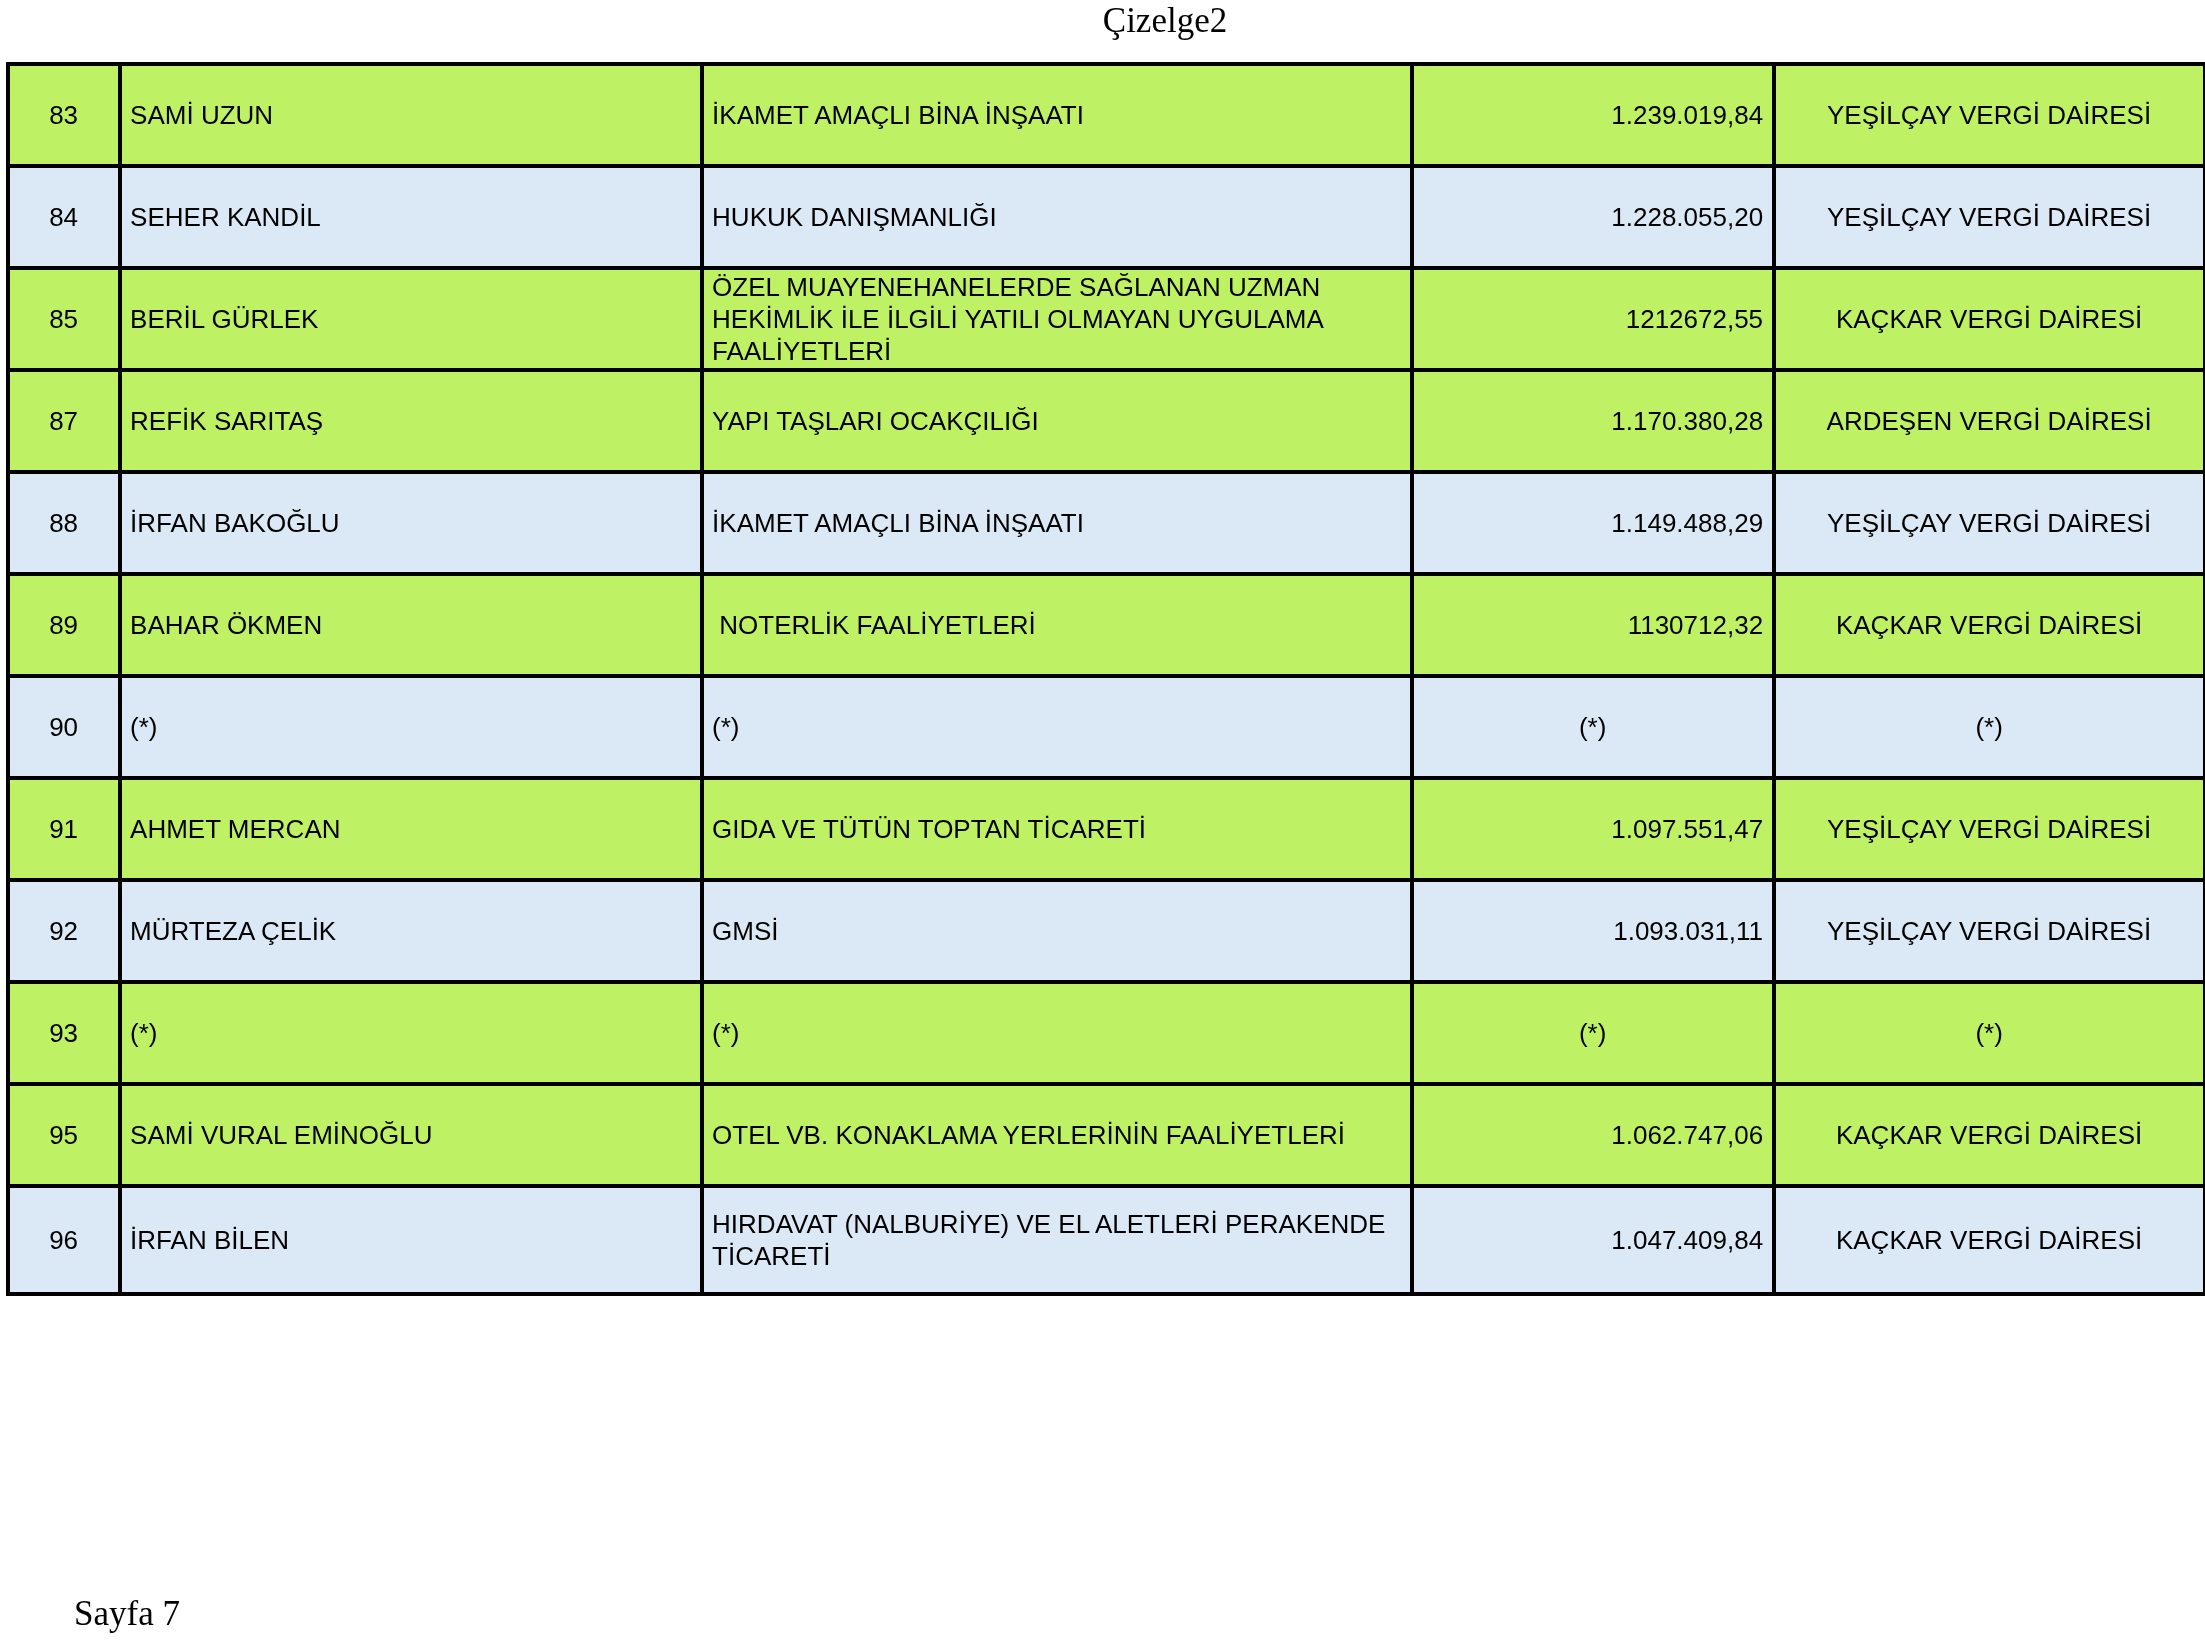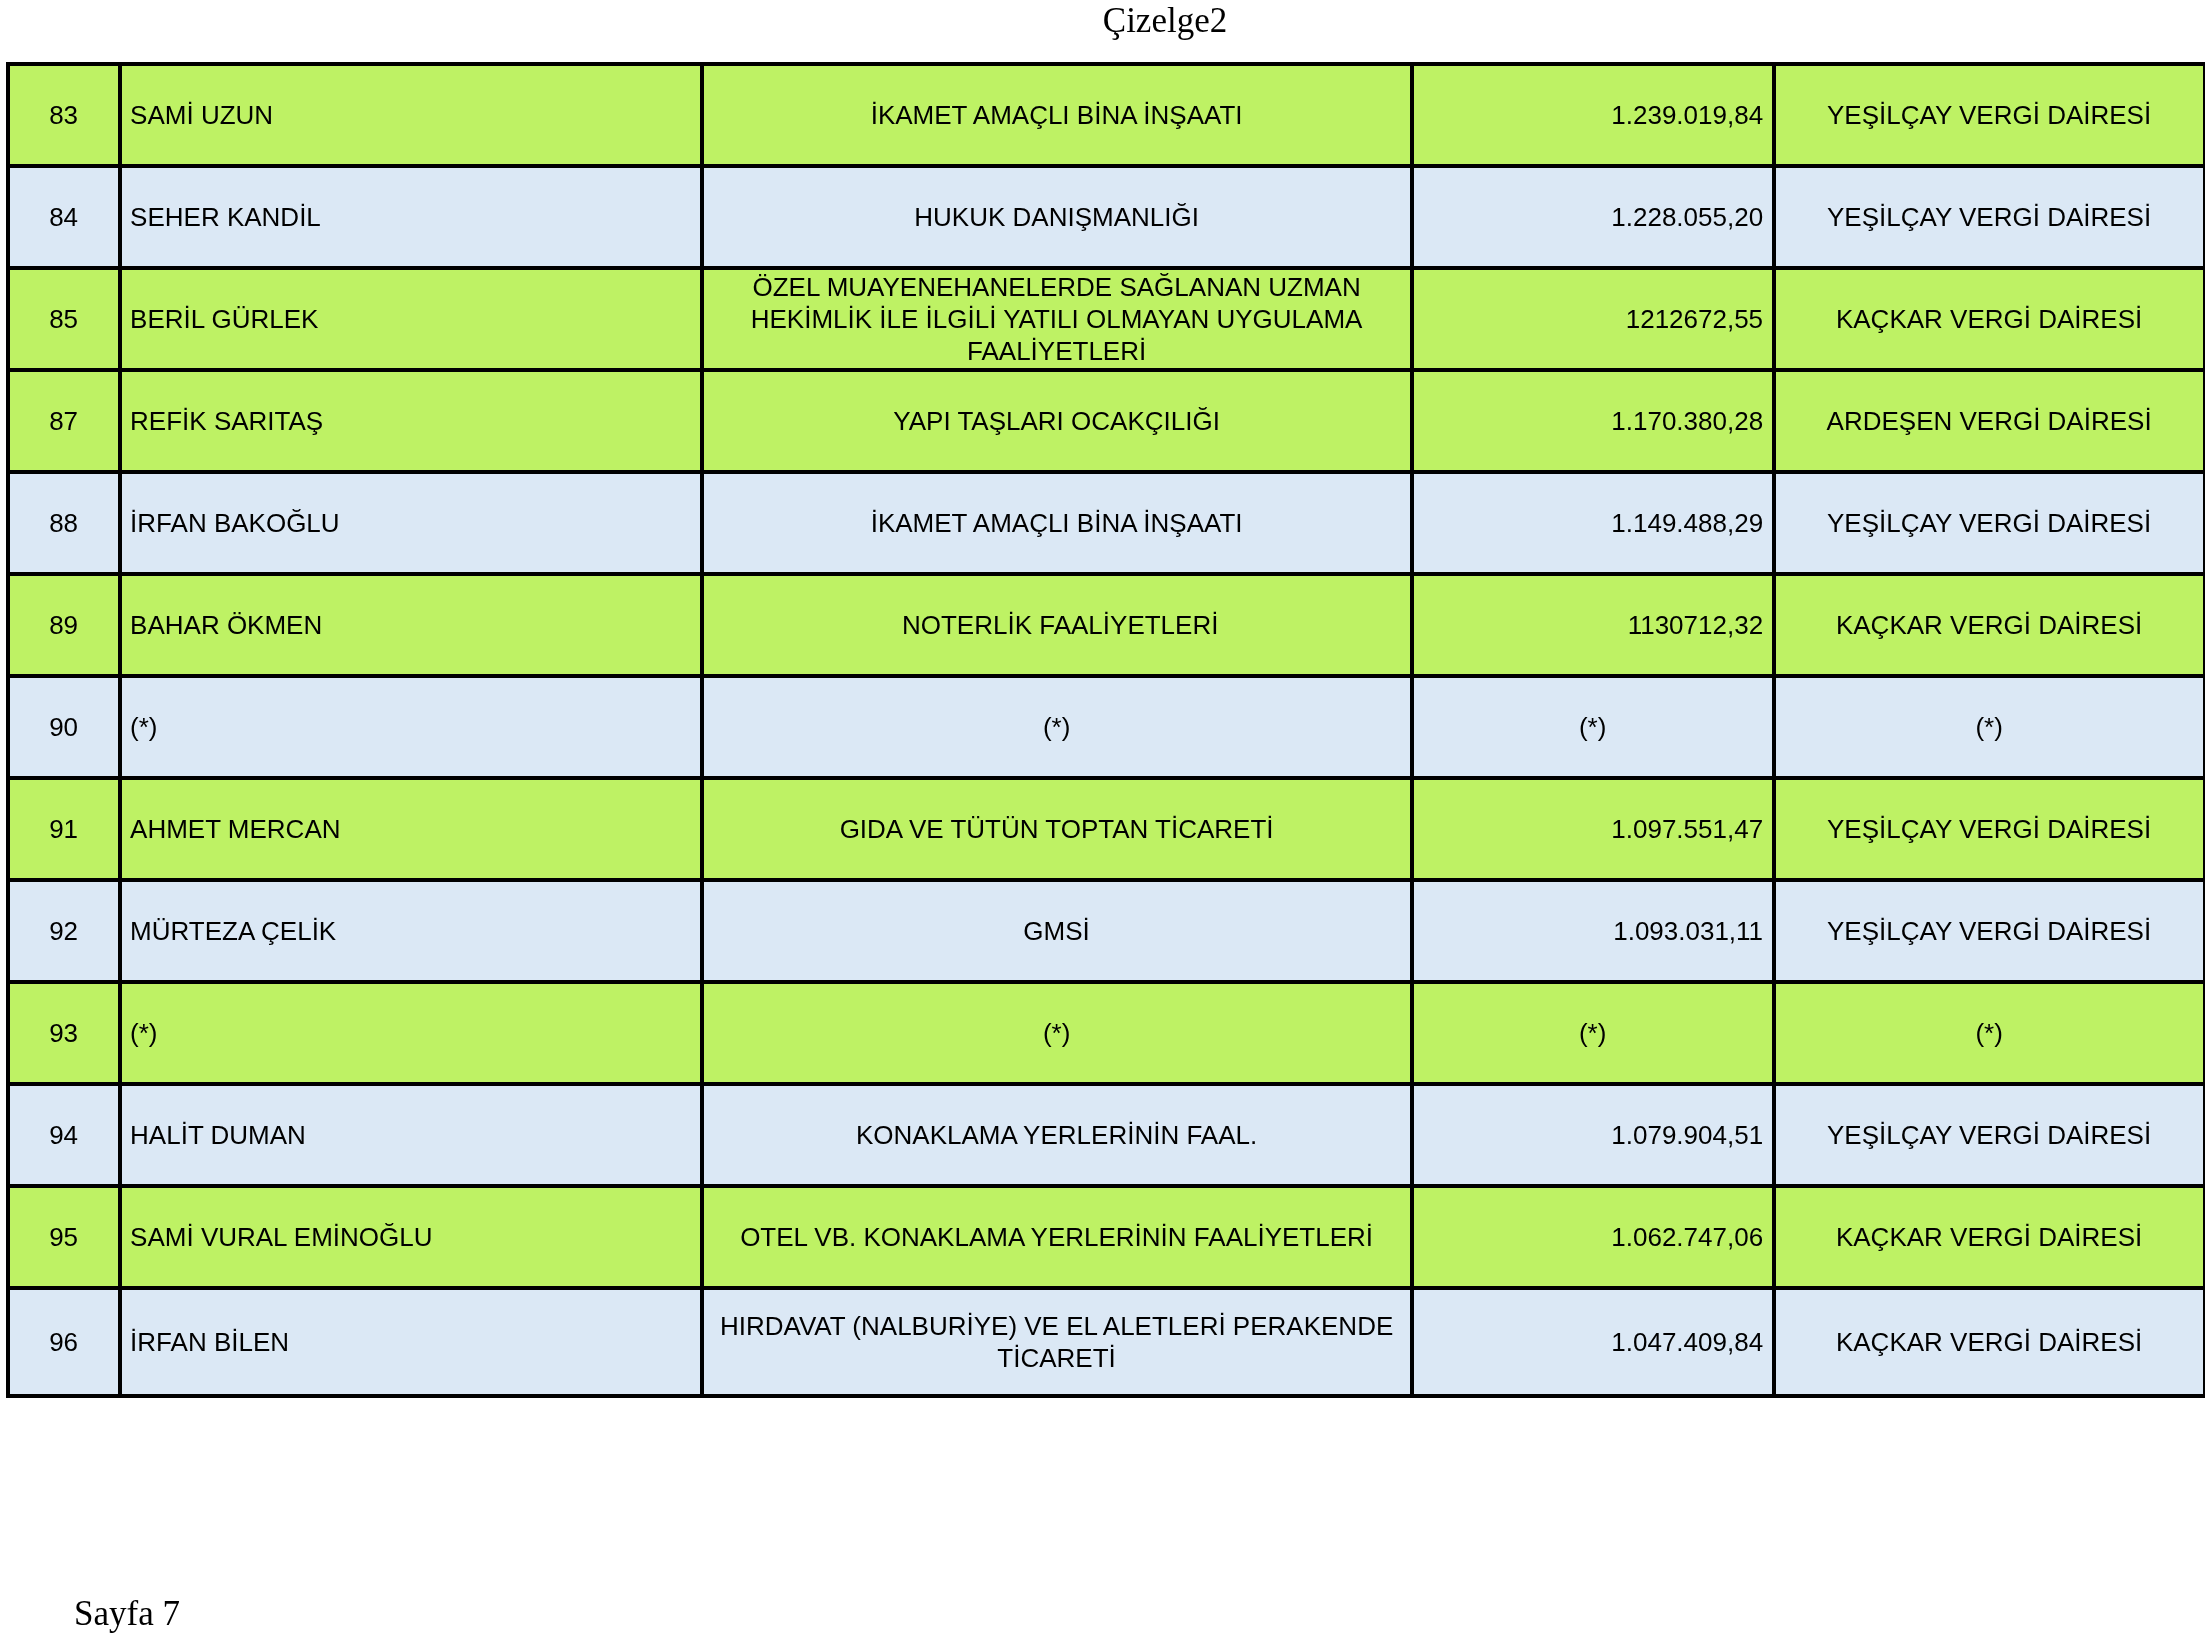--- a/index.html
+++ b/index.html
@@ -39,21 +39,21 @@
   table.main td {
     border: 4.2px solid #000000;
     font-size: 26px;
     line-height: 32px;
     vertical-align: middle;
     overflow: hidden;
     padding: 0 8.5px;
   }
   td.num { text-align: center; padding: 0 2.8px; }
   td.name { text-align: left; padding-left: 8.5px; }
-  td.activity { text-align: center; white-space: pre-wrap; padding-left: 7px; padding-right: 11.3px; }
+  td.activity { text-align: left; white-space: pre-wrap; padding-left: 7px; padding-right: 11.3px; }
   td.amount { text-align: right; padding-right: 7px; }
   td.amount.star { text-align: center; }
   td.office { text-align: center; padding: 0 5.6px; }
   tr.gray td { background: #bef264; }
   tr.blue td { background: #dbe8f5; }
   .page-number {
     position: absolute;
     top: 1593px;
     left: 0;
     width: 100%;
@@ -142,27 +142,20 @@
         <td class="amount">1.093.031,11</td>
         <td class="office">YEŞİLÇAY VERGİ DAİRESİ</td>
       </tr>
       <tr class="gray">
         <td class="num">93</td>
         <td class="name">(*)</td>
         <td class="activity">(*)</td>
         <td class="amount star">(*)</td>
         <td class="office">(*)</td>
       </tr>
-      <tr class="blue">
-        <td class="num">94</td>
-        <td class="name">HALİT DUMAN</td>
-        <td class="activity">KONAKLAMA YERLERİNİN FAAL.</td>
-        <td class="amount">1.079.904,51</td>
-        <td class="office">YEŞİLÇAY VERGİ DAİRESİ</td>
-      </tr>
       <tr class="gray">
         <td class="num">95</td>
         <td class="name">SAMİ VURAL EMİNOĞLU</td>
         <td class="activity">OTEL VB. KONAKLAMA YERLERİNİN FAALİYETLERİ</td>
         <td class="amount">1.062.747,06</td>
         <td class="office">KAÇKAR VERGİ DAİRESİ</td>
       </tr>
       <tr class="blue">
         <td class="num">96</td>
         <td class="name">İRFAN BİLEN</td>

